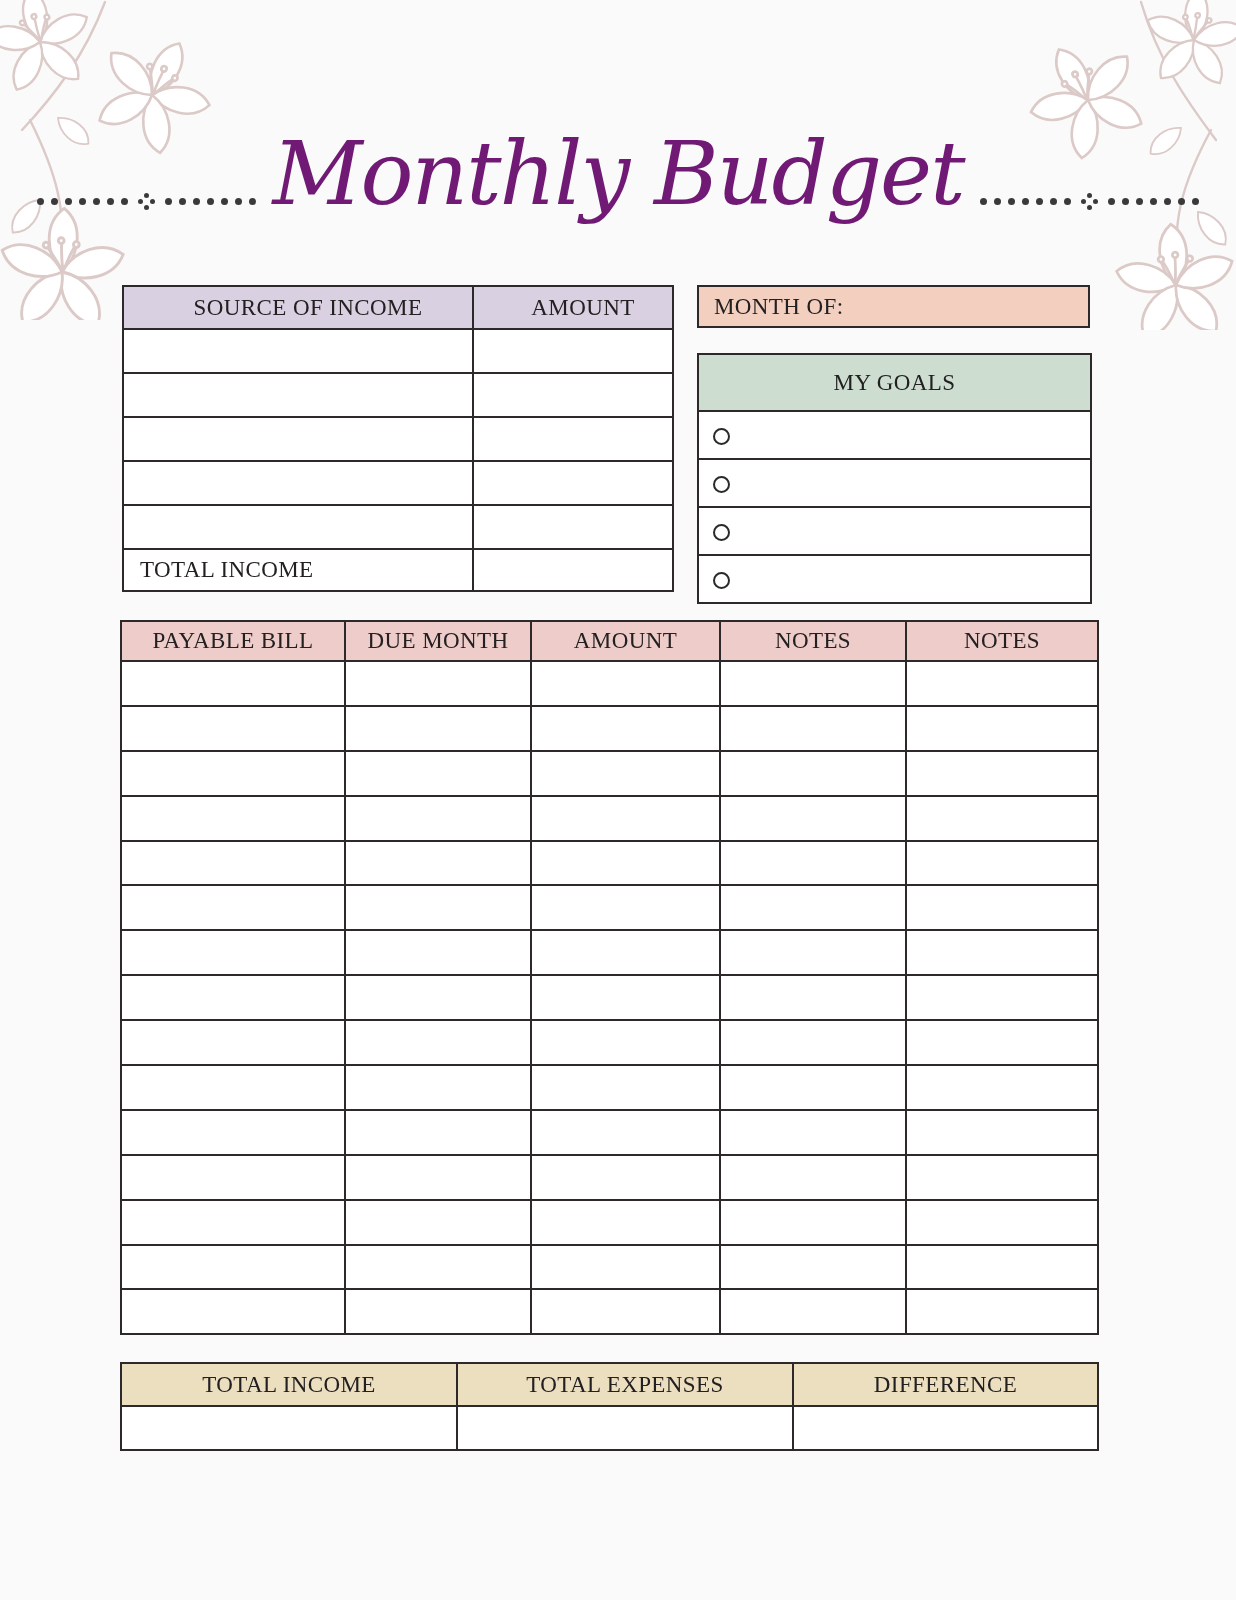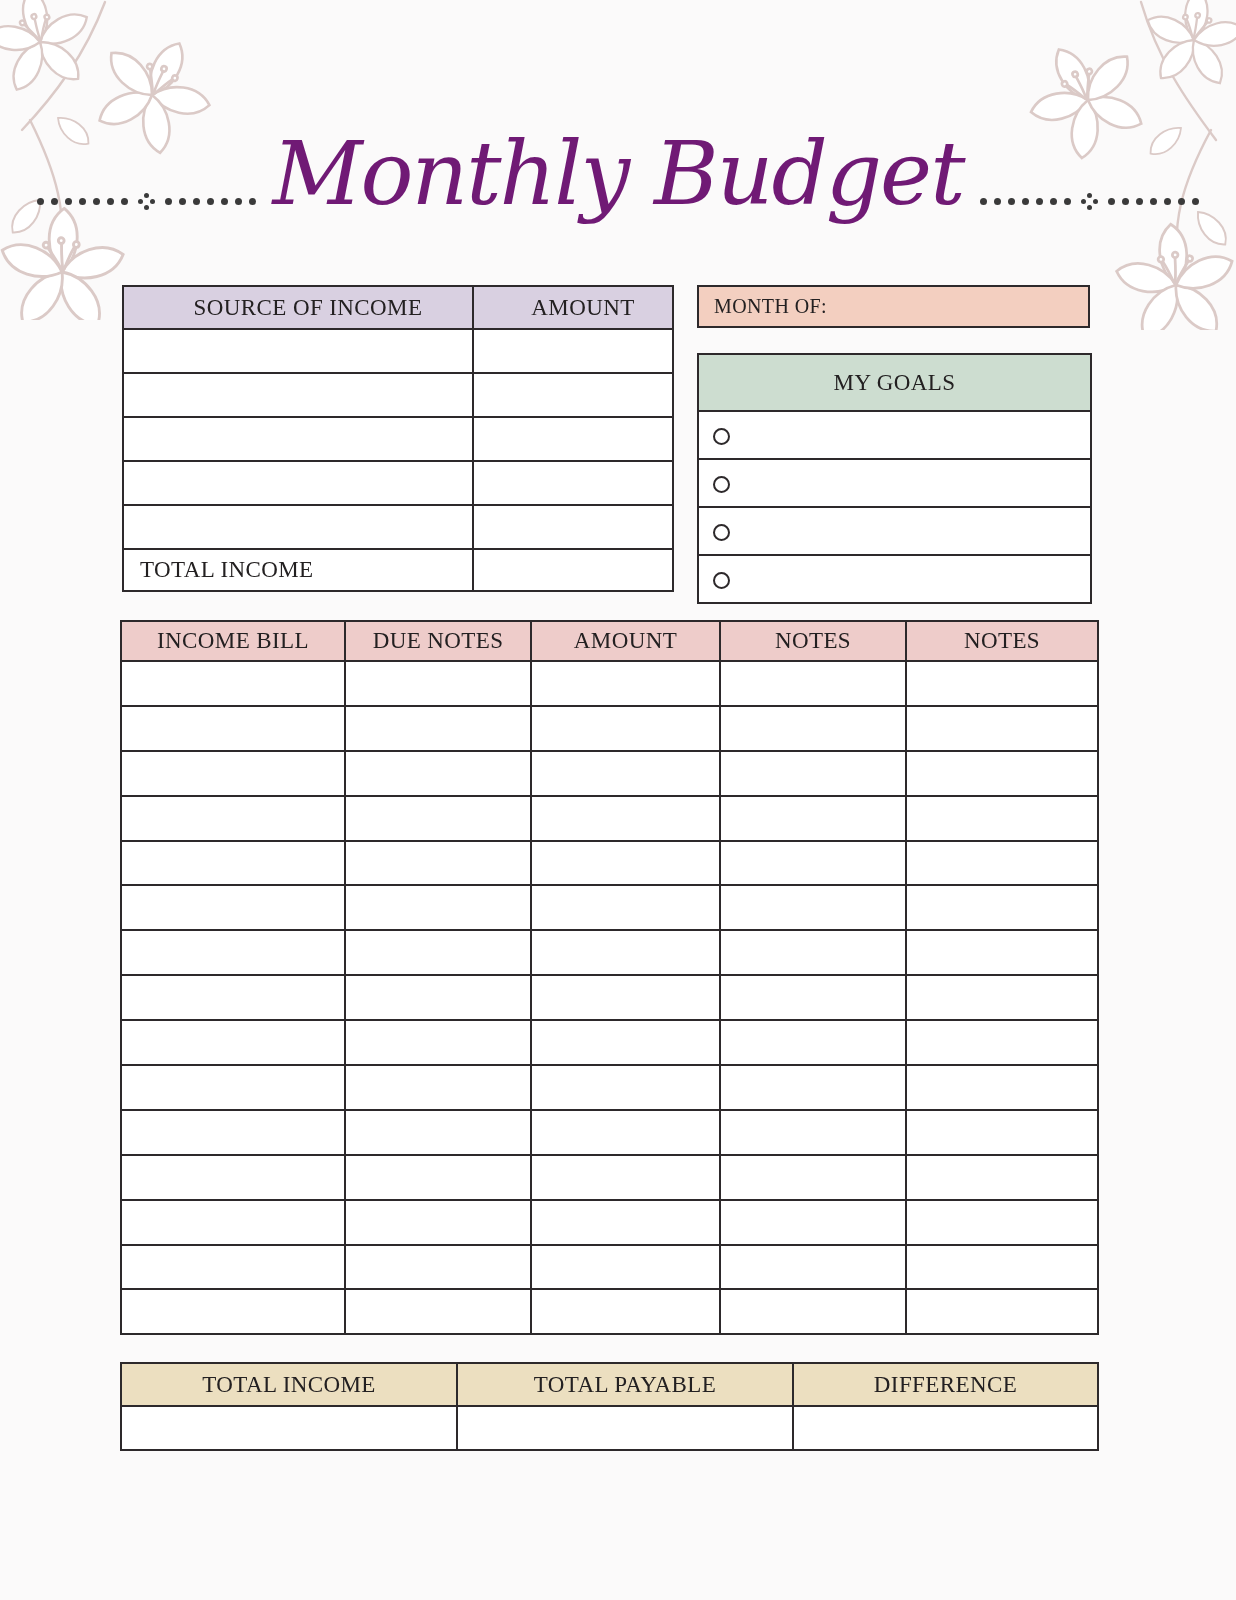--- a/index.html
+++ b/index.html
@@ -51,21 +51,21 @@
   
   .income-table{left:122px;top:285px;width:550px;}
   .income-table th{height:43px;background:var(--income-header-bg);padding-left:20px;}
   .income-table tbody tr{height:44px;}
   .income-table tfoot tr{height:42px;}
   .label-cell{text-align:left;padding-left:16px;}
   
   .month-box{
     position:absolute;left:697px;top:285px;width:393px;height:43px;
     background:var(--month-header-bg);border:2px solid var(--table-border);
-    display:flex;align-items:center;padding-left:15px;font-size:20px;letter-spacing:.4px;
+    display:flex;align-items:center;padding-left:15px;font-size:23px;letter-spacing:.4px;
   }
   
   .goals-table{left:697px;top:353px;width:393px;}
   .goals-table th{height:57px;background:var(--goals-header-bg);}
   .goals-table tbody tr{height:48px;}
   .goal-circle{
     display:inline-block;width:17px;height:17px;border-radius:50%;
     border:2px solid #2d292b;margin-left:14px;vertical-align:middle;background:#fff;
   }
   
@@ -243,22 +243,22 @@
 <table class="bills-table">
   <colgroup>
     <col style="width:224px">
       <col style="width:186px">
       <col style="width:189px">
       <col style="width:186px">
       <col style="width:192px">
   </colgroup>
   <thead>
     <tr>
-      <th>INCOME BILL</th>
-      <th>DUE NOTES</th>
+      <th>PAYABLE BILL</th>
+      <th>DUE MONTH</th>
       <th>AMOUNT</th>
       <th>NOTES</th>
       <th>NOTES</th>
     </tr>
   </thead>
   <tbody>
       <tr>
         <td></td>
         <td></td>
         <td></td>
@@ -368,21 +368,21 @@
 
 <table class="summary-table">
   <colgroup>
       <col style="width:336px">
       <col style="width:336px">
       <col style="width:305px">
     </colgroup>
   <thead>
     <tr>
       <th>TOTAL INCOME</th>
-      <th>TOTAL PAYABLE</th>
+      <th>TOTAL EXPENSES</th>
       <th>DIFFERENCE</th>
     </tr>
   </thead>
   <tbody>
       <tr>
         <td></td>
         <td></td>
         <td></td>
       </tr>
     </tbody>

